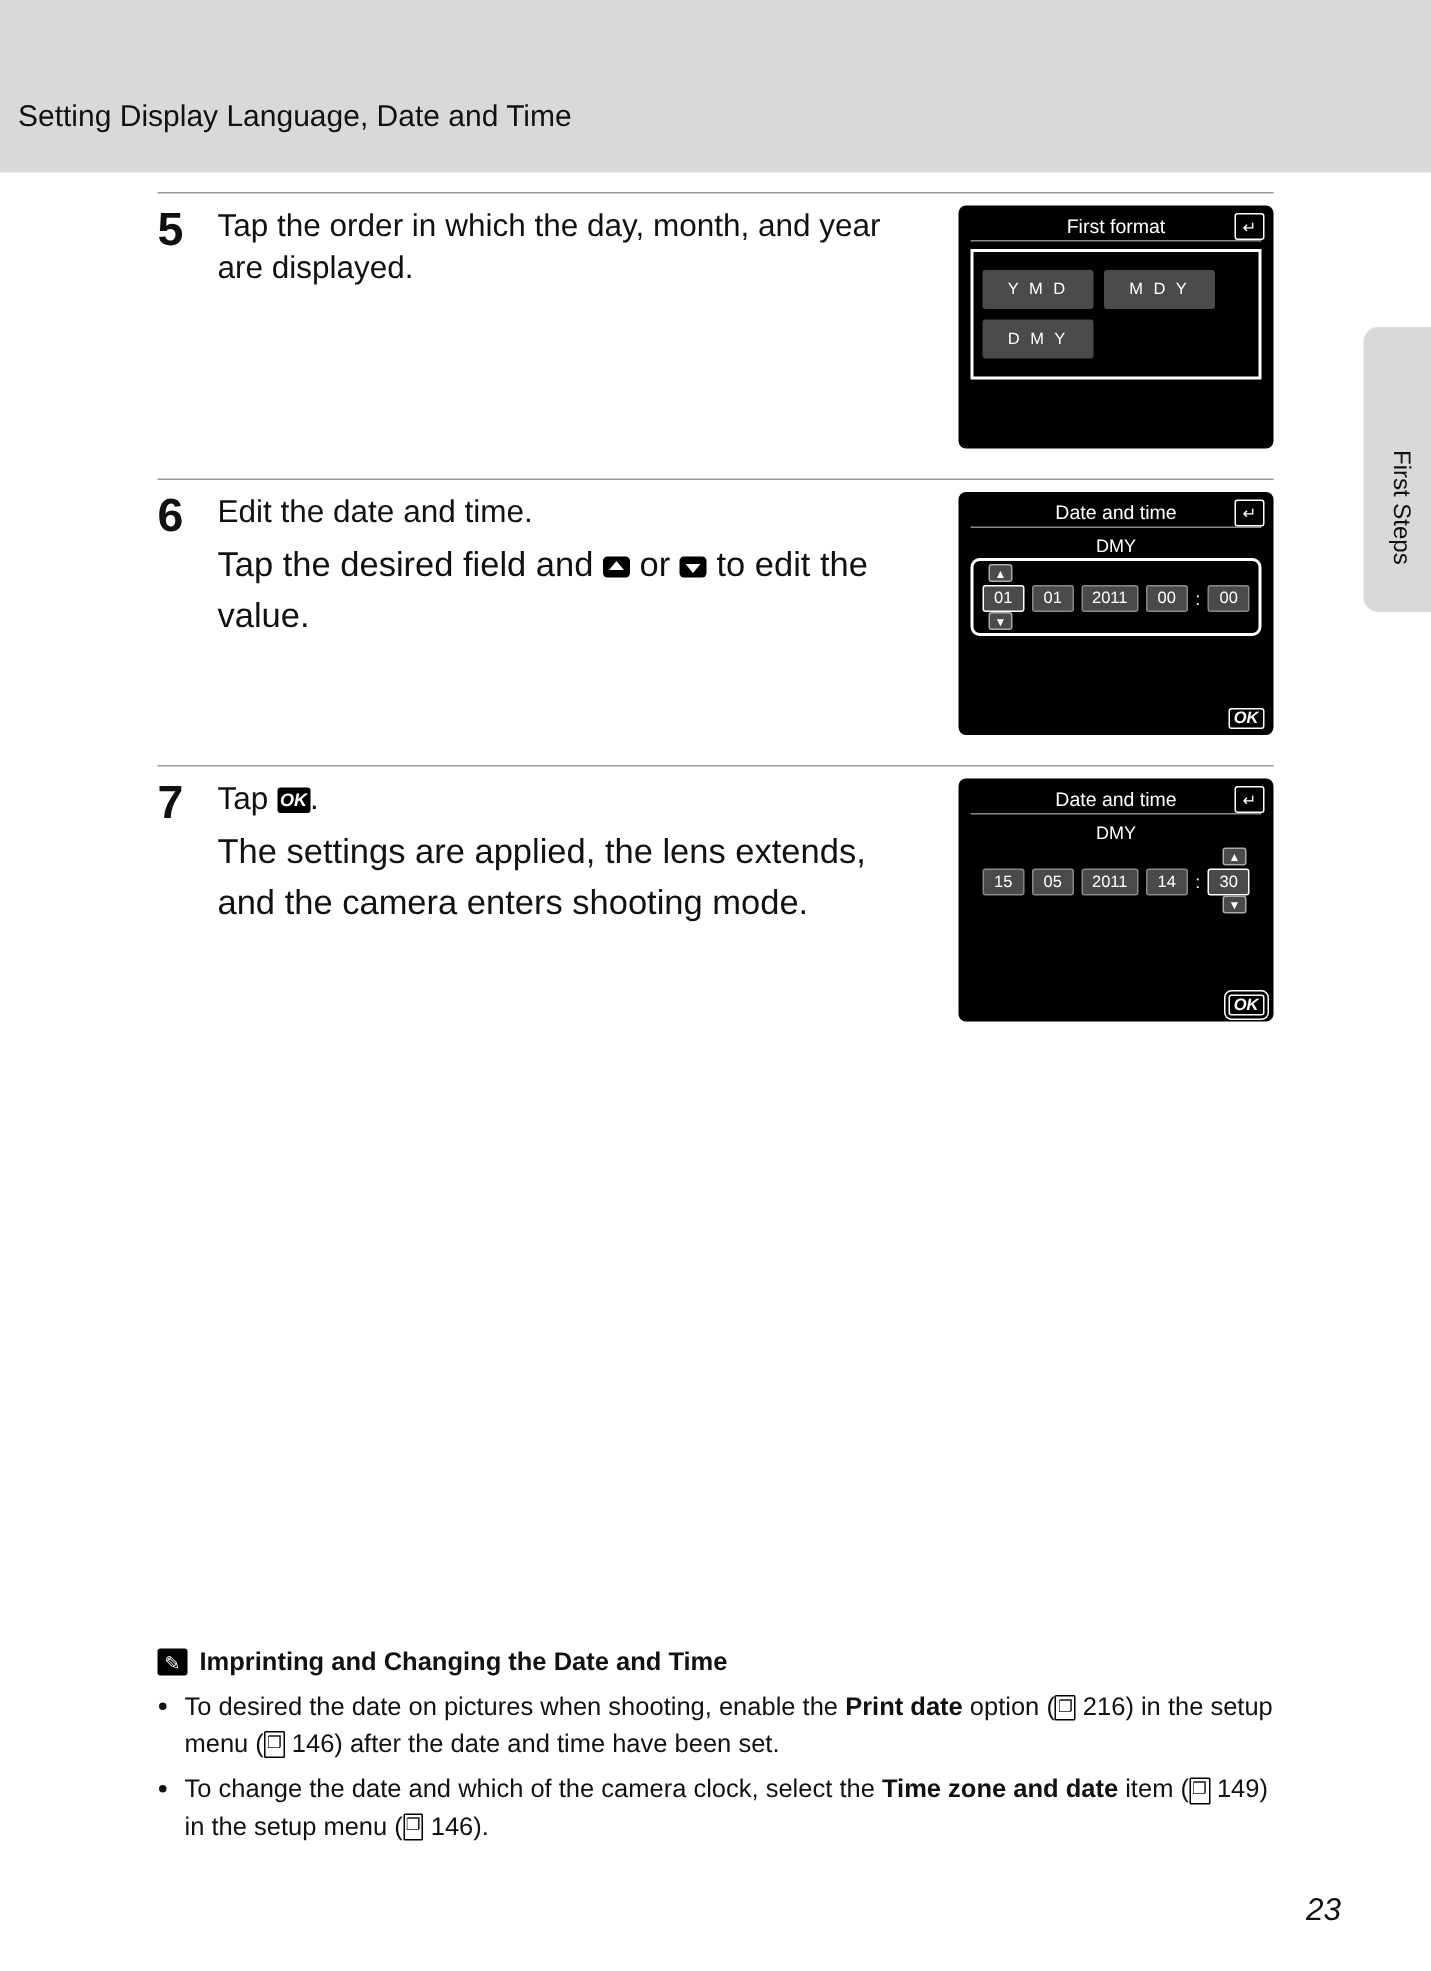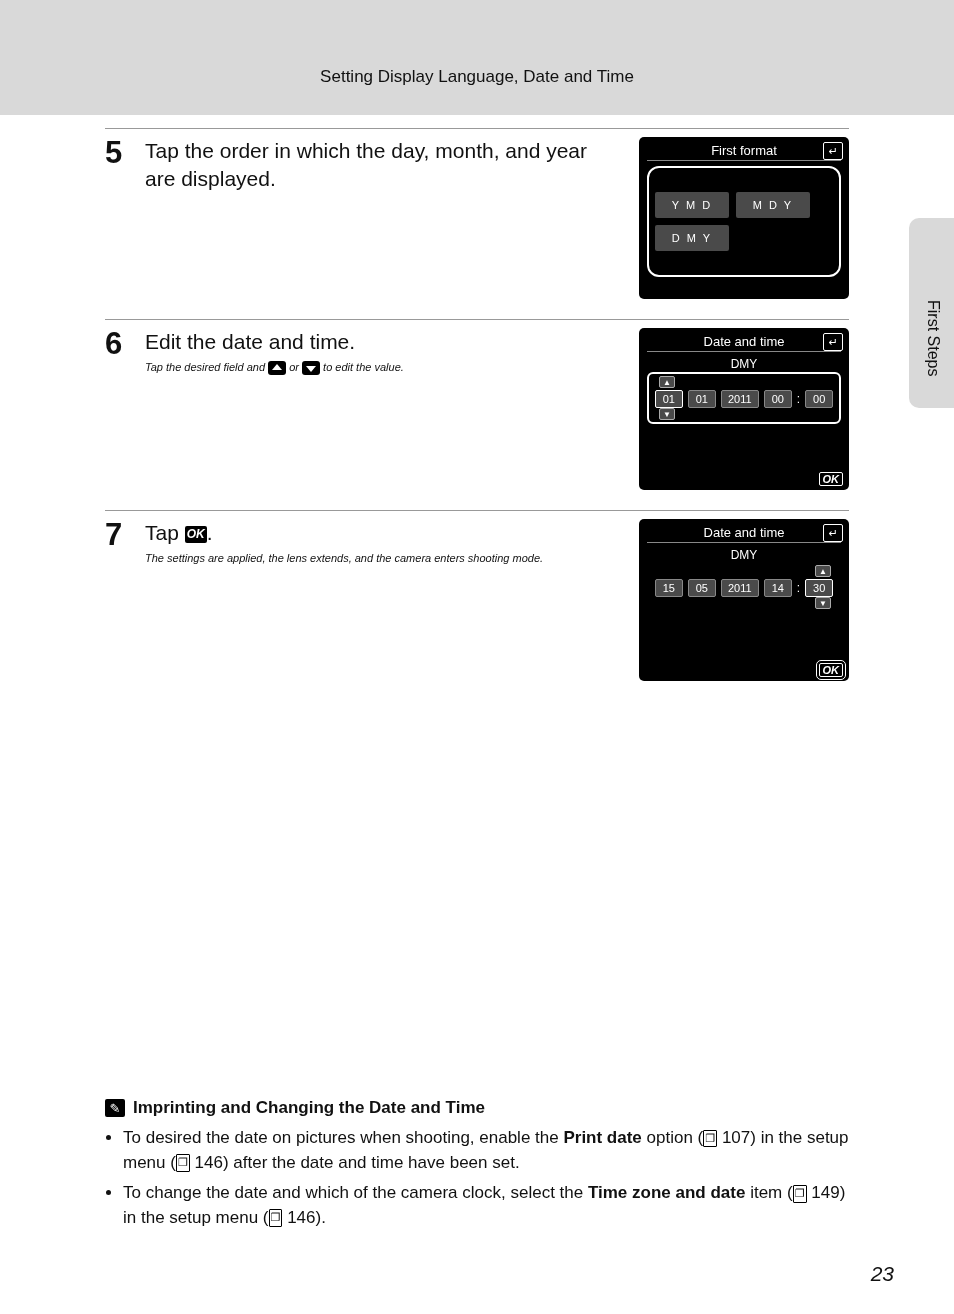--- a/index.html
+++ b/index.html
@@ -1,36 +1,36 @@
 <!DOCTYPE html>
 <html><head>
 <meta charset="utf-8">
 <style>
   html,body{margin:0;padding:0;background:#d9d9d9;}
   body{font-family:"Segoe UI",Arial,sans-serif;color:#111;}
   .page{width:954px;height:1314px;background:#fff;margin:0 auto;position:relative;box-sizing:border-box;}
   .gray-band{position:absolute;left:0;right:0;top:0;height:115px;background:#d9d9d9;}
-  .header{position:absolute;top:67px;left:0;right:0;text-align:center;font-size:17px;}
+  .header{position:absolute;top:67px;left:12px;right:0;text-align:left;font-size:20px;}
   .side-tab{position:absolute;right:0;top:218px;width:45px;height:190px;background:#d9d9d9;border-top-left-radius:10px;border-bottom-left-radius:10px;}
   .side-label{position:absolute;right:12px;top:300px;font-size:16px;writing-mode:vertical-rl;text-orientation:mixed;}
   .steps{position:absolute;left:105px;right:105px;top:128px;}
   hr.sep{border:none;border-top:1px solid #999;margin:0 0 8px 0;}
   .step{display:flex;align-items:flex-start;margin-bottom:20px;}
   .num{font-size:31px;font-weight:700;width:40px;flex-shrink:0;line-height:1.05;}
   .body{flex:1;}
   .title{font-size:21px;line-height:1.35;margin-bottom:4px;}
-  .sub{font-size:11px;line-height:1.45;font-style:italic;}
+  .sub{font-size:23px;line-height:1.45;}
   .row{display:flex;align-items:flex-start;gap:18px;justify-content:space-between;}
   .text-col{flex:1;min-width:0;}
   .screen{width:210px;height:162px;background:#000;border-radius:5px;color:#fff;font-size:13px;position:relative;flex-shrink:0;margin-left:auto;padding:6px 8px 8px 8px;box-sizing:border-box;}
   .scr-title{text-align:center;font-size:13px;margin-bottom:2px;}
   .scr-sub{text-align:center;font-size:12px;margin-top:3px;}
   .back-btn{position:absolute;top:5px;right:6px;width:18px;height:16px;border:1px solid #fff;border-radius:2px;display:flex;align-items:center;justify-content:center;font-size:11px;}
   hr.scr-hr{border:none;border-top:1px solid #888;margin:0 0 5px 0;}
-  .opt-panel{border:2px solid #fff;border-radius:12px;padding:24px 6px;display:flex;flex-wrap:wrap;gap:7px;margin-top:4px;}
+  .opt-panel{border:2px solid #fff;border-radius:0;padding:12px 6px;display:flex;flex-wrap:wrap;gap:7px;margin-top:4px;}
   .opt{background:#4a4a4a;width:74px;height:26px;display:flex;align-items:center;justify-content:center;font-size:11px;letter-spacing:2px;border-radius:2px;}
   .field-panel{border:2px solid #fff;border-radius:6px;padding:16px 6px 14px 6px;margin-top:1px;position:relative;}
   .fields{display:flex;gap:5px;align-items:center;justify-content:center;}
   .fld{background:#4a4a4a;font-size:11px;padding:2px 3px;border-radius:2px;text-align:center;min-width:20px;border:1px solid #888;}
   .fld.wide{min-width:30px;}
   .fld.sel{border:1px solid #fff;}
   .colon{color:#fff;font-size:12px;}
   .arrow{position:absolute;width:14px;height:10px;background:#4a4a4a;border:1px solid #aaa;border-radius:2px;display:flex;align-items:center;justify-content:center;font-size:8px;}
   .ok-btn{position:absolute;bottom:4px;right:6px;font-size:11px;font-weight:700;background:#000;color:#fff;border:1px solid #fff;padding:0 3px;border-radius:2px;font-style:italic;}
   .ok-btn.boxed{outline:1px solid #fff;outline-offset:2px;}
@@ -155,21 +155,21 @@
 
   </div>
 
   <div class="note">
     <div class="note-head">
       <div class="pencil">✎</div>
       <div class="note-title">Imprinting and Changing the Date and Time</div>
     </div>
     <ul class="note-list">
       <li>
-        <span>To desired the date on pictures when shooting, enable the </span><b>Print date</b><span> option (</span><span class="mref">❐</span> <span>107</span><span>) in the setup menu (</span><span class="mref">❐</span> <span>146</span><span>) after the date and time have been set.</span>
+        <span>To desired the date on pictures when shooting, enable the </span><b>Print date</b><span> option (</span><span class="mref">❐</span> <span>216</span><span>) in the setup menu (</span><span class="mref">❐</span> <span>146</span><span>) after the date and time have been set.</span>
       </li>
       <li>
         <span>To change the date and which of the camera clock, select the </span><b>Time zone and date</b><span> item (</span><span class="mref">❐</span> <span>149</span><span>) in the setup menu (</span><span class="mref">❐</span> <span>146</span><span>).</span>
       </li>
     </ul>
   </div>
 
   <div class="pg">23</div>
 </div>
 

